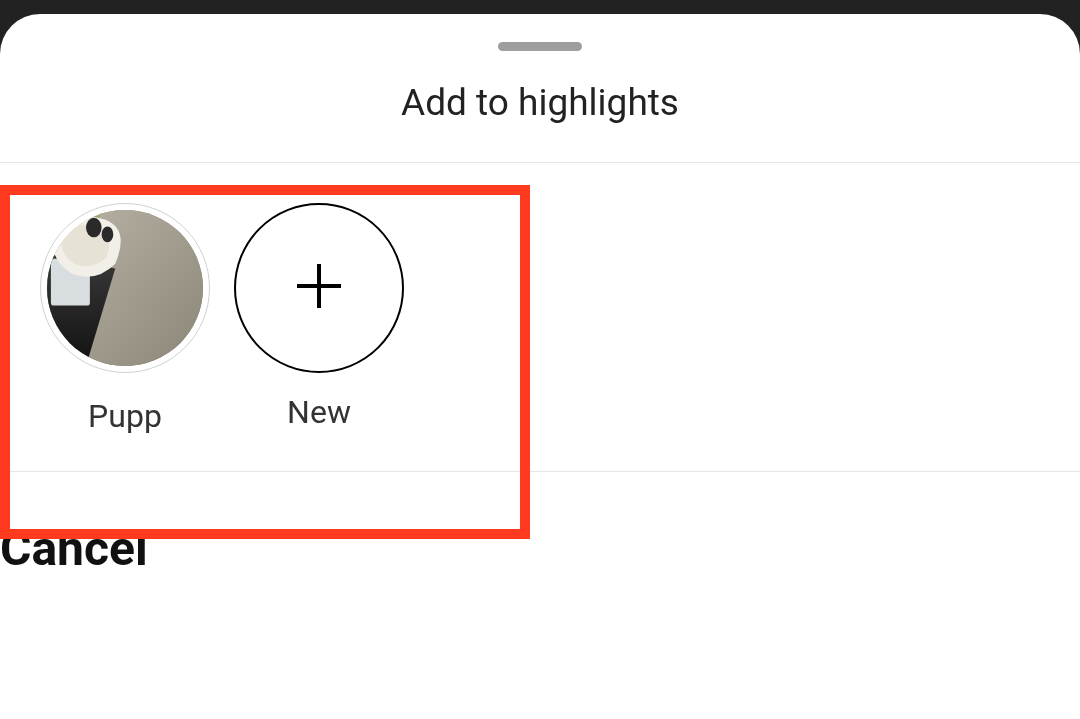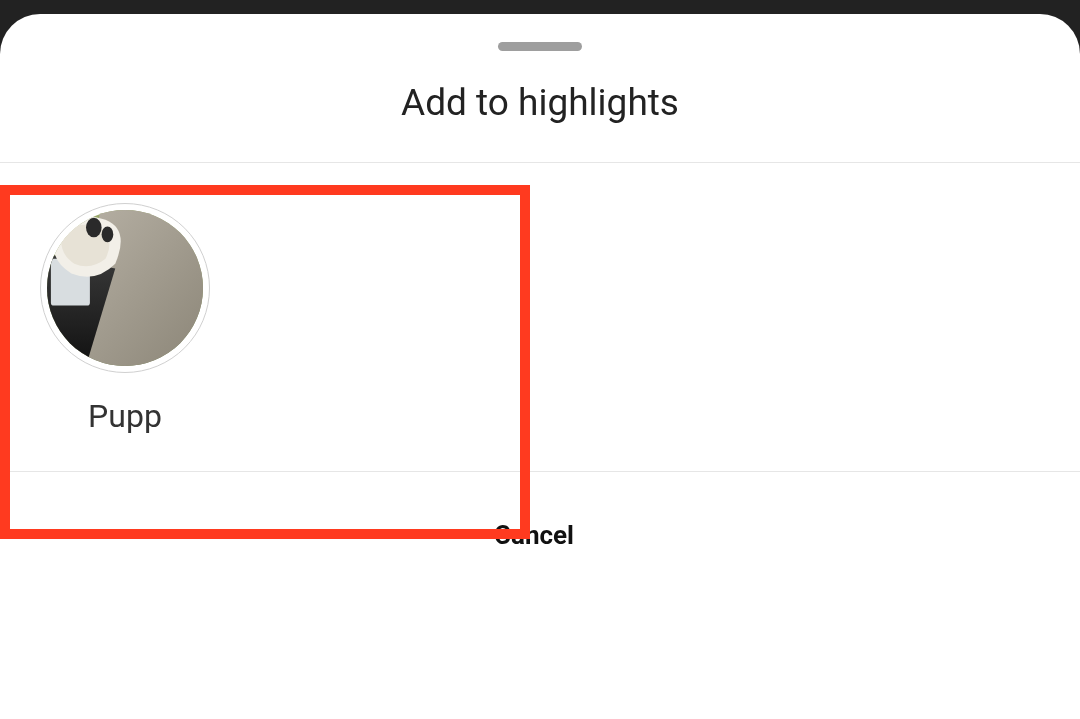--- a/index.html
+++ b/index.html
@@ -93,22 +93,21 @@
       margin-top: 24px;
       font-size: 32px;
       color: #333;
       font-weight: 400;
     }
     .highlight-label.new-label {
       margin-top: 20px;
       color: #333;
     }
     .cancel-btn {
-      text-align: center;
-      font-size: 26px;
+      font-size: 48px;
       font-weight: 700;
       color: #111;
       padding: 48px 12px 30px 0;
       cursor: pointer;
     }
     .annotation-box {
       position: absolute;
       top: 185px;
       left: 0;
       width: 530px;
@@ -153,20 +152,31 @@
             <path d="M 8 20 Q 30 0 60 10 Q 85 20 70 55 Q 50 75 25 65 Q 0 50 8 20 Z" fill="#f2efe8"></path>
             <path d="M 15 25 Q 30 10 55 18 Q 70 30 60 50 Q 45 62 28 55 Q 12 45 15 25 Z" fill="#e7e2d6"></path>
             <ellipse cx="48" cy="18" rx="8" ry="10" fill="#2a2a2a"></ellipse>
             <ellipse cx="62" cy="25" rx="6" ry="8" fill="#2a2a2a"></ellipse>
           </svg>
         </div>
       </div>
       <div class="highlight-label">Pupp</div>
     </div>
 
+    <div class="highlight-item">
+      <div class="highlight-circle new-circle">
+        <span class="plus-icon">
+          <svg viewBox="0 0 56 56">
+            <line x1="28" y1="6" x2="28" y2="50" stroke="#000" stroke-width="4"></line>
+            <line x1="6" y1="28" x2="50" y2="28" stroke="#000" stroke-width="4"></line>
+          </svg>
+        </span>
+      </div>
+      <div class="highlight-label new-label">New</div>
+    </div>
 
   </div>
 
   <div class="divider"></div>
 
   <div class="cancel-btn">Cancel</div>
 </div>
 
 <div class="annotation-box"></div>
 

